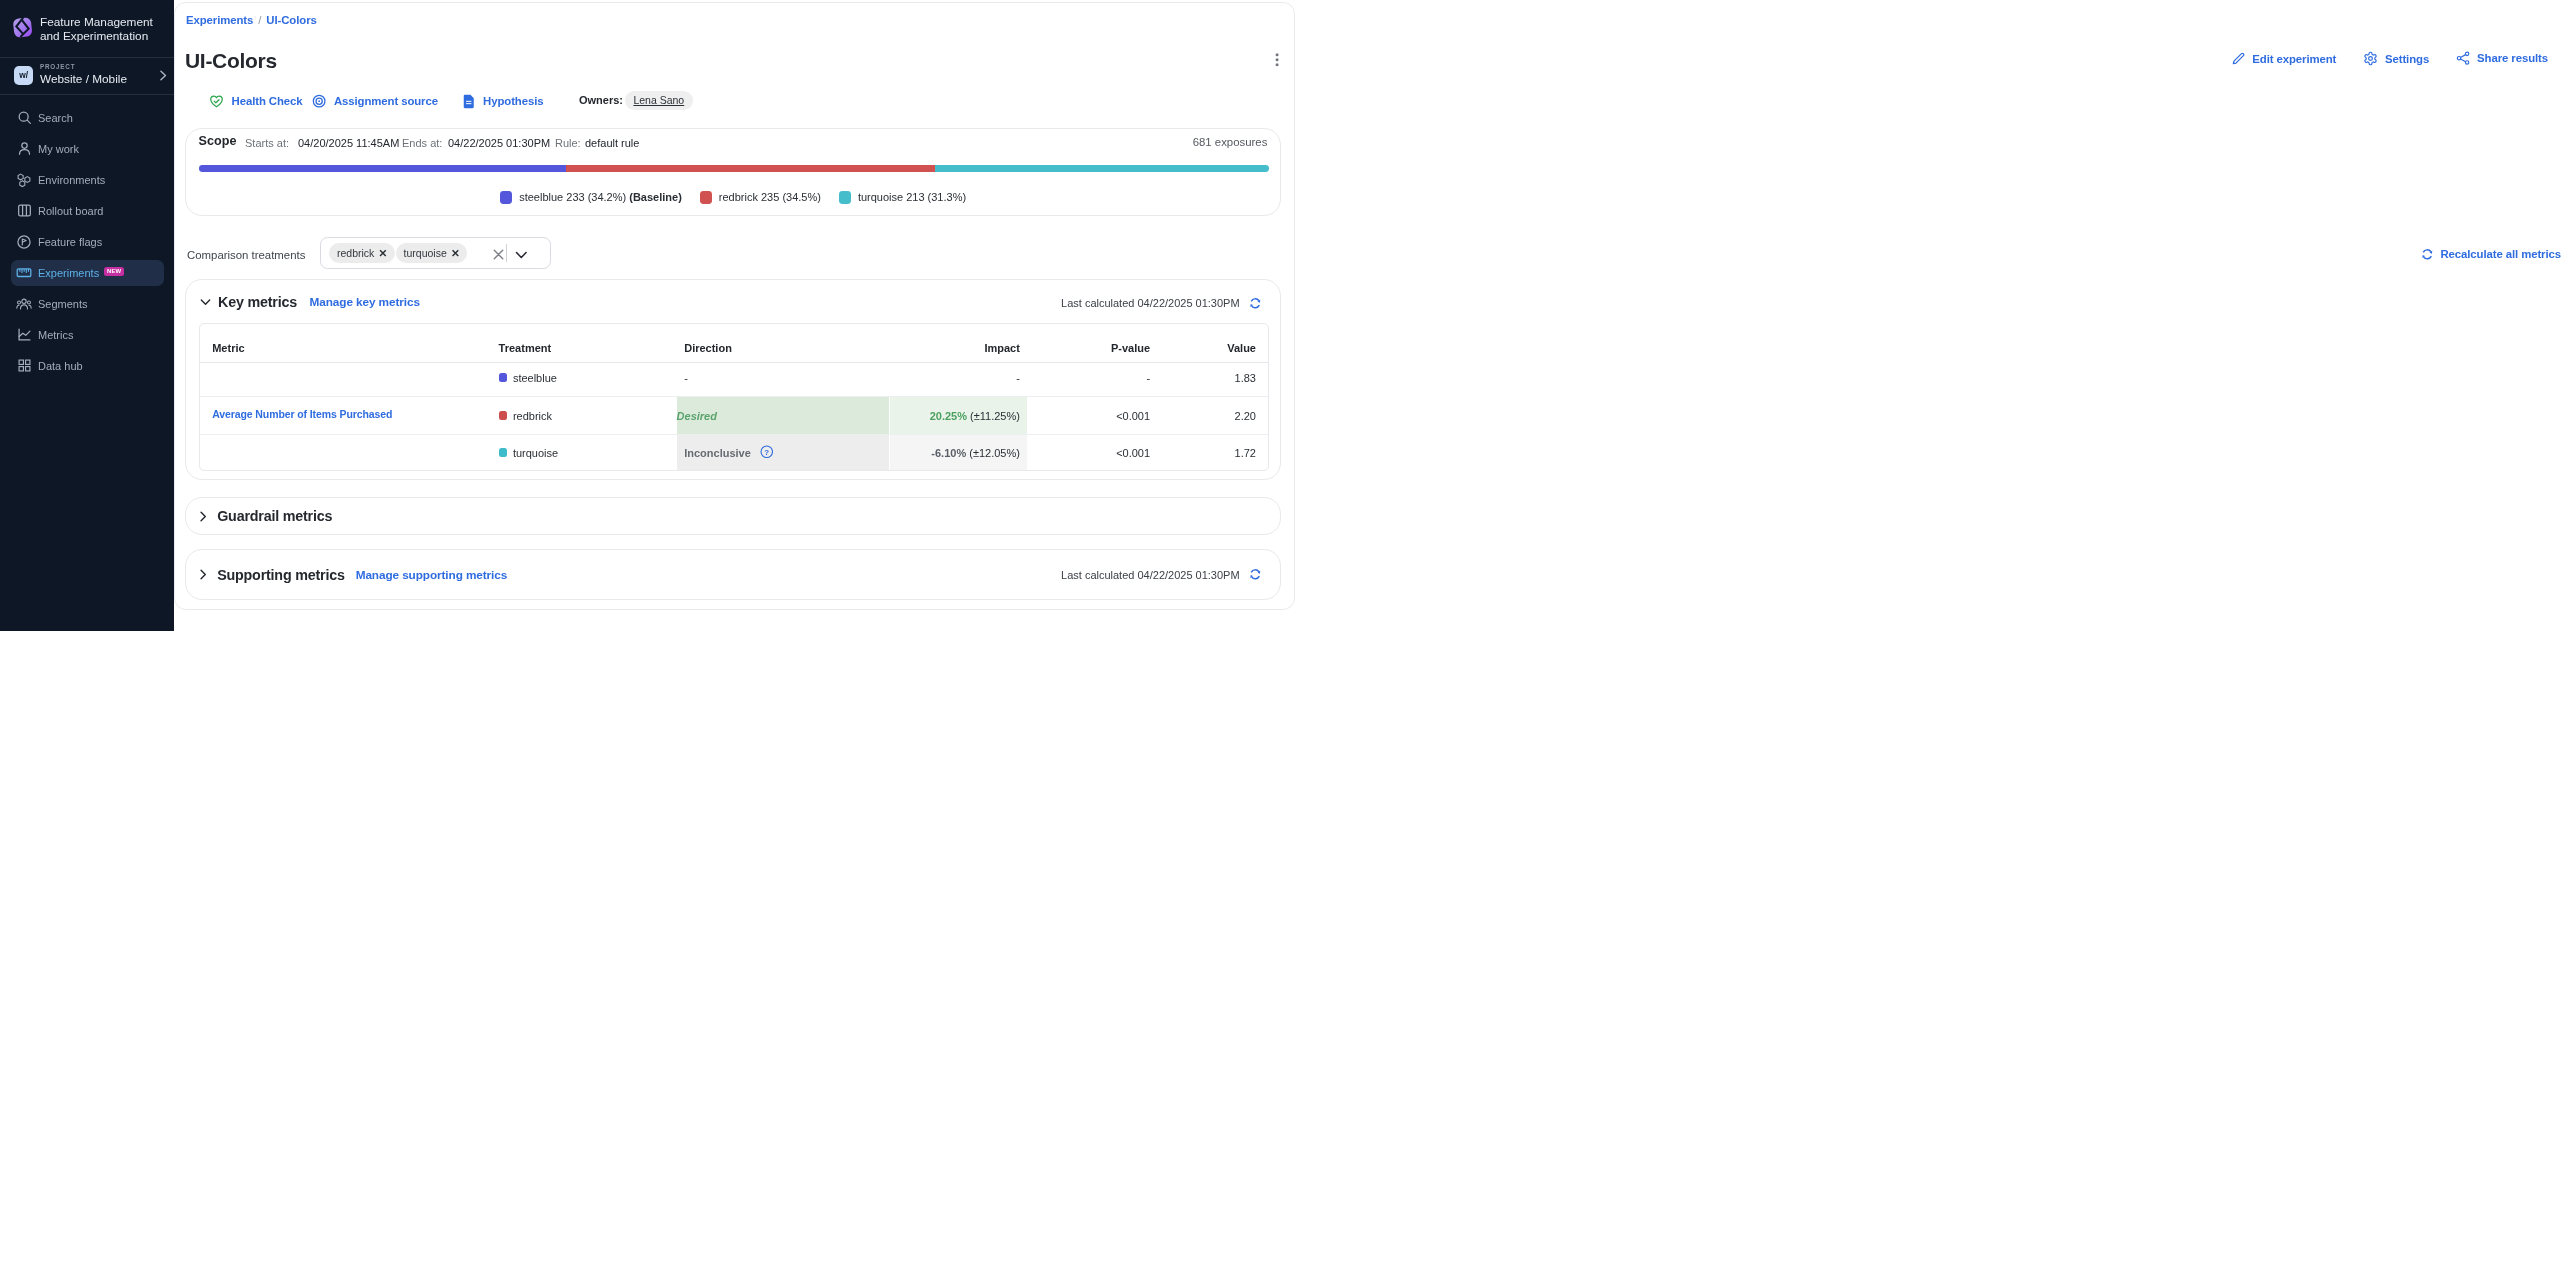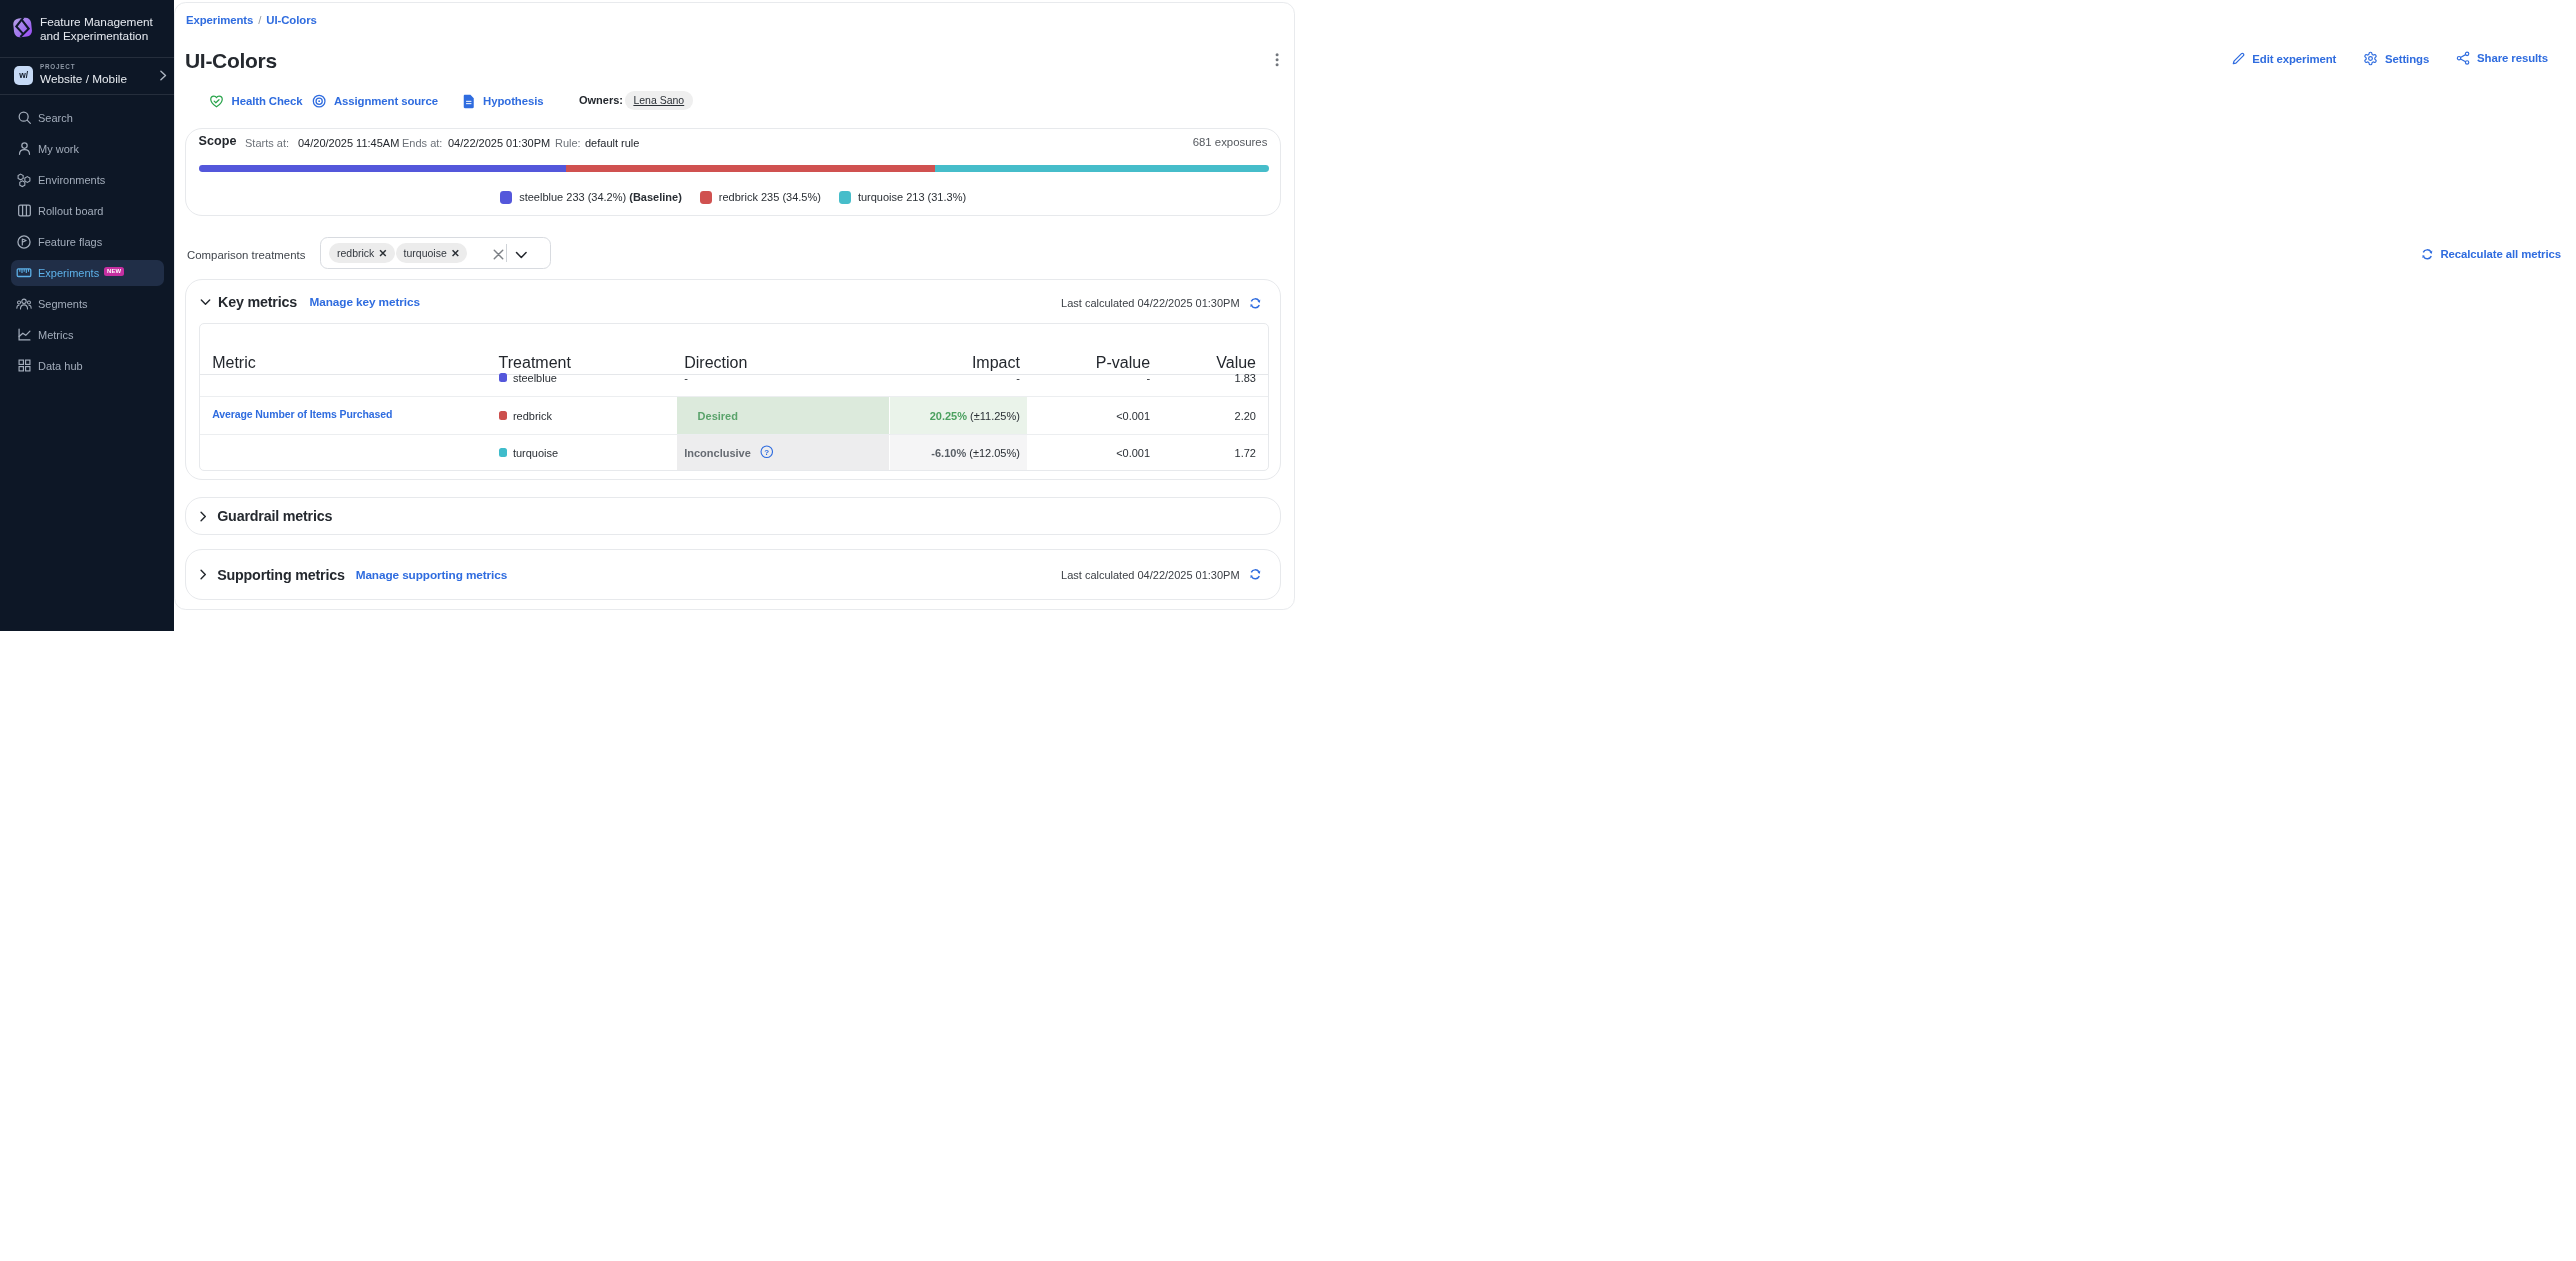--- a/index.html
+++ b/index.html
@@ -325,42 +325,42 @@
     <span>Last calculated 04/22/2025 01:30PM</span>
     <svg width="12.6" height="12.6" viewBox="0 0 16 16">
         <path d="M2.9 5.6 A5.6 5.6 0 0 1 12.6 4.8" fill="none" stroke="#2f6cdf" stroke-width="1.9"></path>
         <path d="M13.1 10.4 A5.6 5.6 0 0 1 3.4 11.2" fill="none" stroke="#2f6cdf" stroke-width="1.9"></path>
         <path d="M14.3 3.2 L10.9 5.9 L13.9 7.2 Z" fill="#2f6cdf"></path>
         <path d="M1.7 12.8 L5.1 10.1 L2.1 8.8 Z" fill="#2f6cdf"></path>
       </svg>
   </div>
   <div id="kmtable">
 
-    <div class="trow" style="top:16px; height:35px; border-bottom:0.8px solid #e5e7ea; font-weight:400; color:#23272d; font-size:16px;">
+    <div class="trow" style="top:4px; height:35px; border-bottom:0.8px solid #e5e7ea; font-weight:700; color:#23272d; font-size:11px;">
       <span class="c-metric" style="top:13.5px;">Metric</span>
       <span class="c-treat" style="top:13.5px;">Treatment</span>
       <span class="c-dir" style="top:13.5px; padding-left:7.6px;">Direction</span>
       <span class="c-imp" style="top:13.5px; text-align:right; padding-right:6.7px;">Impact</span>
       <span class="c-pval" style="top:13.5px; text-align:right; padding-right:13.5px;">P-value</span>
       <span class="c-val" style="top:13.5px; text-align:right; padding-right:12.6px;">Value</span>
     </div>
 
     <div class="trow" style="top:35px; height:38px; border-bottom:0.8px solid #eceef0; font-size:11px; color:#2a2f35;">
       <span class="c-treat" style="top:12.6px;"><span style="display:inline-block;width:8.4px;height:8.4px;border-radius:2.5px;background:#5457db;margin-right:5.9px;"></span>steelblue</span>
       <span class="c-dir" style="top:12.6px; padding-left:7.6px;">-</span>
       <span class="c-imp" style="top:12.6px; text-align:right; padding-right:6.7px;">-</span>
       <span class="c-pval" style="top:12.6px; text-align:right; padding-right:13.5px;">-</span>
       <span class="c-val" style="top:12.6px; text-align:right; padding-right:12.6px;">1.83</span>
     </div>
 
     <div class="trow" style="top:73px; height:38px; border-bottom:0.8px solid #eceef0; font-size:11px; color:#2a2f35;">
       <span class="c-metric" style="top:11px; color:#2f6cdf; font-weight:700; font-size:10.5px; letter-spacing:-0.1px;">Average Number of Items Purchased</span>
       <span class="c-treat" style="top:12.6px;"><span style="display:inline-block;width:8.4px;height:8.4px;border-radius:2.5px;background:#cc4f4d;margin-right:5.9px;"></span>redbrick</span>
       <span class="c-dir" style="top:0; height:37px; background:#dceadc;">
-          <span style="position:absolute;left:21px;top:12.6px;color:#5aa36b;font-weight:700;">Desired</span>
+          <span style="position:absolute;left:0;top:12.6px;color:#5aa36b;font-weight:700;font-style:italic;">Desired</span>
         </span>
       <span class="c-imp" style="top:0; height:37px; background:#eaf3ea;">
           <span style="position:absolute;right:6.7px;top:12.6px;white-space:nowrap;"><b style="color:#4ba05f;">20.25%</b> (±11.25%)</span>
         </span>
       <span class="c-pval" style="top:12.6px; text-align:right; padding-right:13.5px;">&lt;0.001</span>
       <span class="c-val" style="top:12.6px; text-align:right; padding-right:12.6px;">2.20</span>
     </div>
 
     <div class="trow" style="top:111px; height:36px; font-size:11px; color:#2a2f35;">
       <span class="c-treat" style="top:11.8px;"><span style="display:inline-block;width:8.4px;height:8.4px;border-radius:2.5px;background:#3fbccb;margin-right:5.9px;"></span>turquoise</span>

